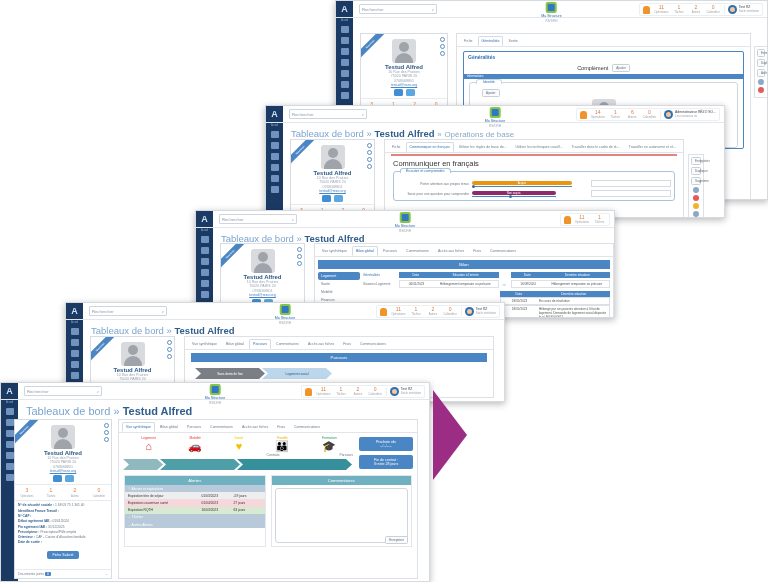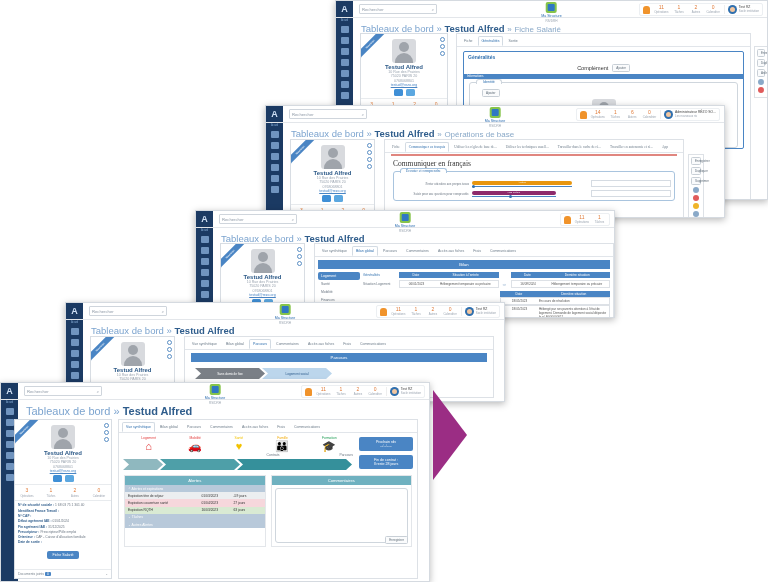--- a/index.html
+++ b/index.html
@@ -147,27 +147,20 @@
   <div class="rail">
     <div class="railtop">Accueil</div>
     <i></i>
     <i></i>
     <i></i>
     <i></i>
     <i></i>
     <i></i>
     <i></i>
   </div>
-  <div class="crumb">
-    <span>Tableaux de bord</span>
-    <span>»</span>
-    <b>Testud Alfred</b>
-    <span class="sm">»</span>
-    <span class="sm">Fiche Salarié</span>
-  </div>
 
   <div class="card" style="left:24px; top:32px; width:88px; height:165px;">
     <div class="ribbon">Nouveau</div>
     <div class="cardicons">
       <span></span>
       <span></span>
       <span></span>
     </div>
     <div class="pavatar"></div>
     <div class="pname">Testud Alfred</div>
@@ -320,21 +313,21 @@
         </div>
       <div>
         <div class="n">2</div>
         </div>
       <div>
         <div class="n">0</div>
         </div>
     </div>
   </div>
 
-  <div class="panel" style="left:118px; top:33px; width:300px; height:80px;font-family:Liberation Serif, serif;">
+  <div class="panel" style="left:118px; top:33px; width:300px; height:80px;">
     <div class="tabs" style="overflow:hidden;">
       <div class="tab">Fiche</div>
       <div class="tab on">Communiquer en français</div>
       <div class="tab">Utiliser les règles de base de...</div>
       <div class="tab">Utiliser les techniques usuell...</div>
       <div class="tab">Travailler dans le cadre de rè...</div>
       <div class="tab">Travailler en autonomie et ré...</div>
       <div class="tab">App</div>
     </div>
     <div style="height:2px; background:#e0867f; margin:1px 6px 0;"></div>

